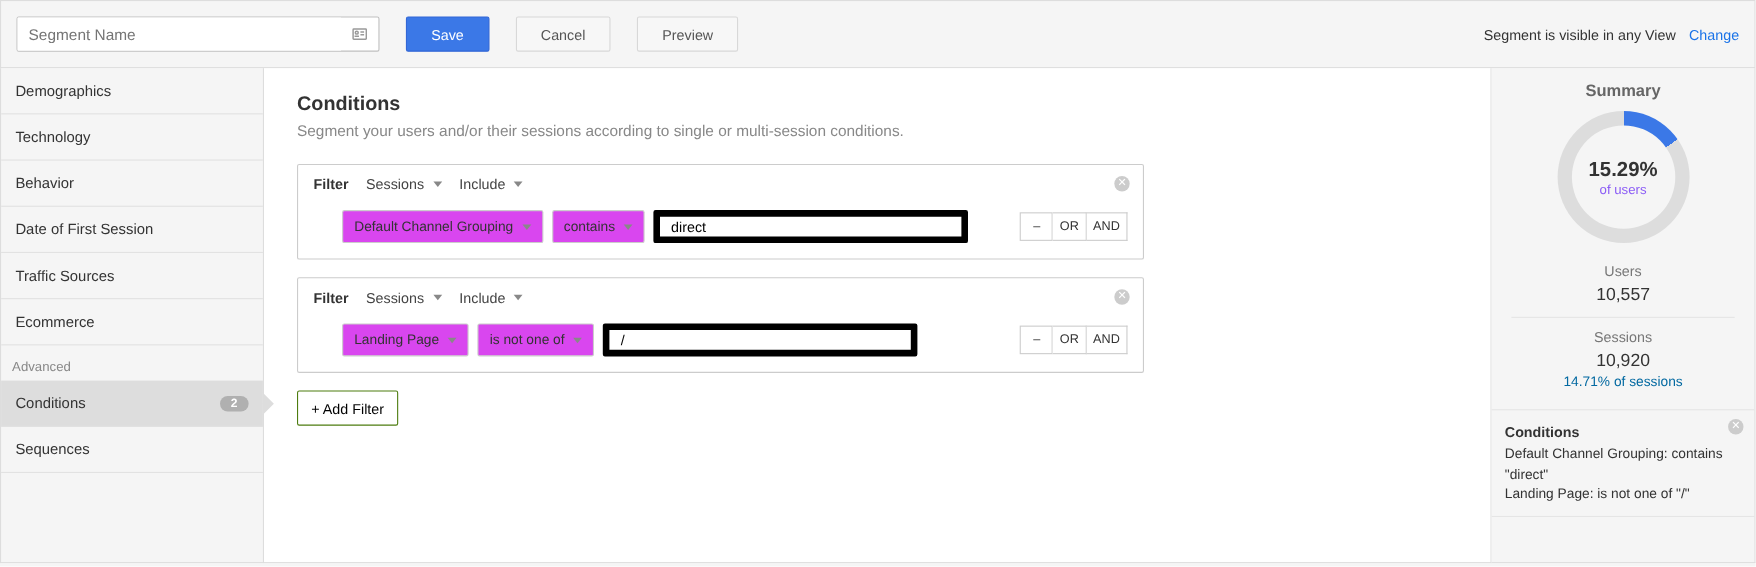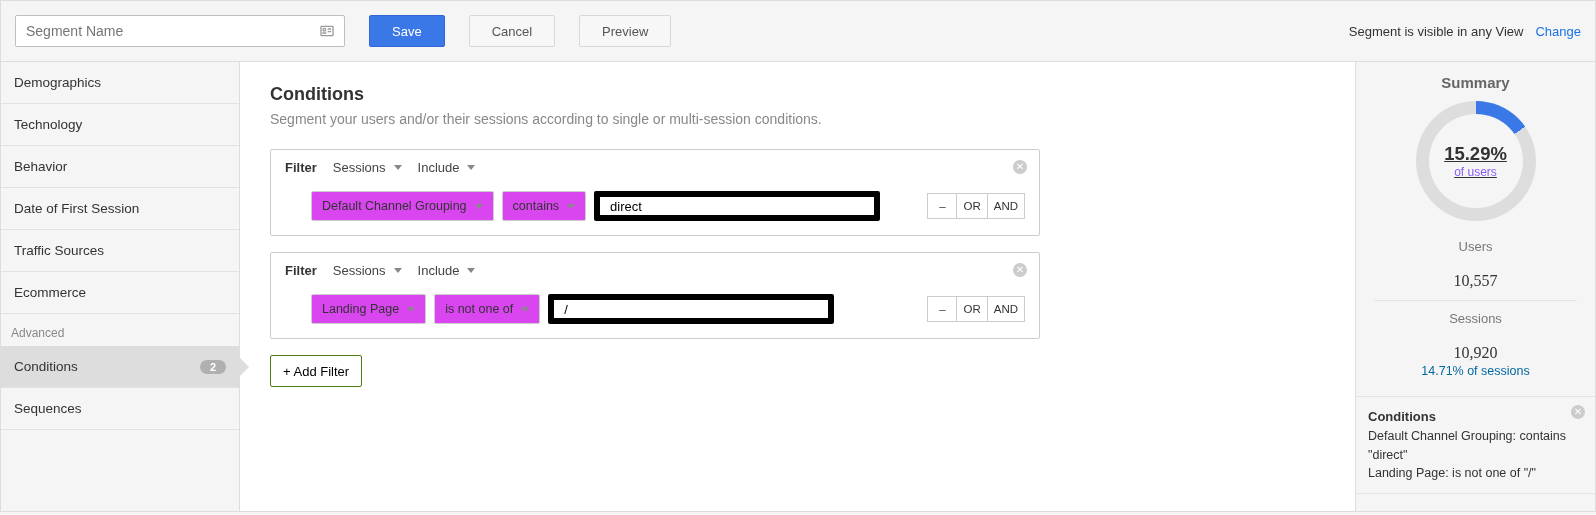--- a/index.html
+++ b/index.html
@@ -41,28 +41,28 @@
   .textinput.wide { width: 286px; }
   .row-controls { margin-left: auto; display: flex; }
   .minibtn { height: 26px; min-width: 30px; padding: 0 6px; border: 1px solid #ccc; background: #fff; font-size: 11.5px; display: inline-flex; align-items: center; justify-content: center; cursor: pointer; }
   .minibtn + .minibtn { border-left: none; }
 
   .addfilter { height: 32px; border: 1px solid #4d7c0f; background: #fff; padding: 0 12px; font-size: 13px; border-radius: 2px; cursor: pointer; }
 
   .summary { width: 240px; background: #f5f5f5; border: 1px solid #ddd; border-left: none; border-top: none; display: flex; flex-direction: column; }
   .summary-top { text-align: center; padding: 12px 18px 8px; border-bottom: 1px solid #e5e5e5; }
   .summary h3 { font-size: 15px; font-weight: bold; color: #666; margin-bottom: 10px; }
-  .donut-wrap { display: flex; justify-content: center; margin-bottom: 8px; text-decoration: underline; }
+  .donut-wrap { display: flex; justify-content: center; margin-bottom: 8px; }
   .donut { width: 120px; height: 120px; border-radius: 50%; background: conic-gradient(#3b78e7 0 55deg, #ddd 55deg 360deg); display: flex; align-items: center; justify-content: center; }
   .donut-inner { width: 94px; height: 94px; border-radius: 50%; background: #f5f5f5; display: flex; flex-direction: column; align-items: center; justify-content: center; }
   .donut-inner .pct { font-size: 18.5px; font-weight: bold; }
   .donut-inner .lbl { font-size: 12px; color: #8b5cf6; }
   .stat { padding: 10px 0; border-bottom: 1px solid #e5e5e5; }
   .stat .lbl { font-size: 13px; color: #777; }
-  .stat .val { font-size: 16px; color: #333; margin-top: 18px; font-family: Liberation Serif, serif; }
+  .stat .val { font-size: 16px; color: #333; margin-top: 6px; }
   .stat .subv { font-size: 12.5px; color: #0369a1; margin-top: 2px; }
 
   .summary-cond { padding: 10px 12px; position: relative; font-size: 12.5px; line-height: 1.5; border-bottom: 1px solid #e5e5e5; }
   .summary-cond b { font-weight: bold; font-size: 13px; }
 </style>
 </head>
 <body>
 
 <div class="topbar">
   <div class="topbar-left">

